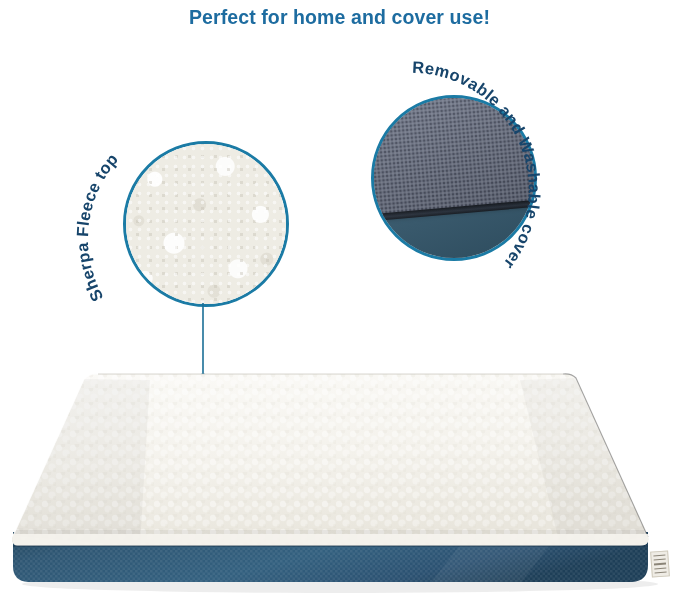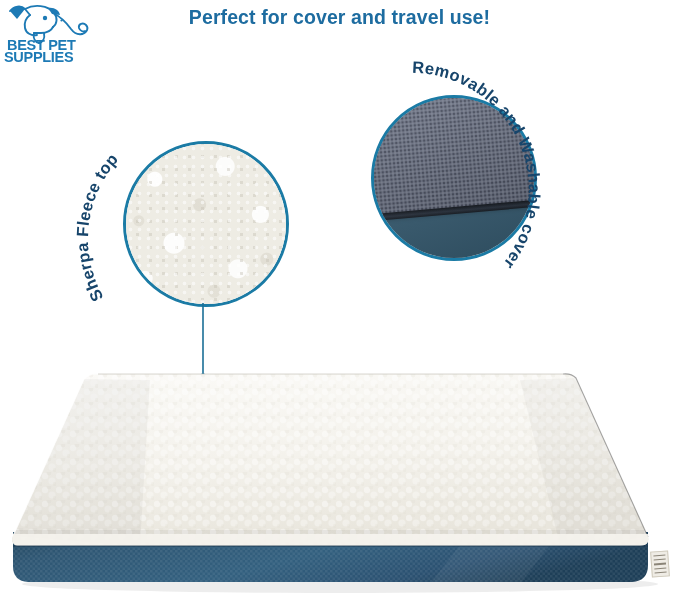--- a/index.html
+++ b/index.html
@@ -173,42 +173,22 @@
     height: 1.2px;
     margin: 3px 2px 0 2px;
     background: #8b8578;
   }
 </style>
 </head>
 <body>
 
 <div id="page">
 
-  <div id="brand-logo">
-    <svg width="86" height="62" viewBox="0 0 86 62">
-      <g fill="none" stroke="#1d7ab5" stroke-width="1.9" stroke-linecap="round" stroke-linejoin="round">
-        <path d="M6 9 C10 4, 17 3, 21 7 L26 13"></path>
-        <path d="M21 7 C30 2, 44 3, 50 11 C54 16, 53 22, 49 25"></path>
-        <path d="M49 25 C47 29, 42 31, 37 31 L30 31"></path>
-        <path d="M26 13 C22 16, 20 21, 21 26 C22 31, 27 34, 33 33"></path>
-        <path d="M30 31 C29 36, 31 40, 35 41"></path>
-        <path d="M35 41 C39 40, 41 36, 40 31"></path>
-        <path d="M49 11 C55 14, 62 20, 67 27 C70 31, 74 33, 78 32"></path>
-        <path d="M78 32 C83 31, 85 26, 82 23 C79 20, 74 22, 75 26 C76 29, 79 30, 81 29"></path>
-      </g>
-      <path d="M6 9 C10 4, 17 3, 21 7 L13 17 Z" fill="#1d7ab5"></path>
-      <path d="M44 6 C50 5, 55 8, 56 13 L48 12 Z" fill="#1d7ab5"></path>
-      <circle cx="41" cy="16" r="2.2" fill="#1d7ab5"></circle>
-      <circle cx="57.5" cy="18.5" r="1.1" fill="#1d7ab5"></circle>
-      <text x="3" y="48" font-family="Liberation Sans, sans-serif" font-size="14.5" font-weight="bold" fill="#1d7ab5" letter-spacing="-0.3">BEST PET</text>
-      <text x="0" y="60" font-family="Liberation Sans, sans-serif" font-size="14.5" font-weight="bold" fill="#1d7ab5" letter-spacing="-0.3">SUPPLIES</text>
-    </svg>
-  </div>
-
-  <div id="headline" style="color: rgb(29, 108, 160);">Perfect for cover and travel use!</div>
+
+  <div id="headline" style="color: rgb(29, 108, 160);">Perfect for home and cover use!</div>
 
   <div class="callout" id="callout-left">
     <div class="callout-disc" style="border-color: rgb(27, 123, 165);">
       <div class="swatch-fleece"></div>
     </div>
     <svg class="callout-label" viewBox="0 0 298 298">
       <defs>
         <path id="arcLeft" d="M 53 232 A 117 117 0 0 1 171 49"></path>
       </defs>
       <text fill="#17456b">

